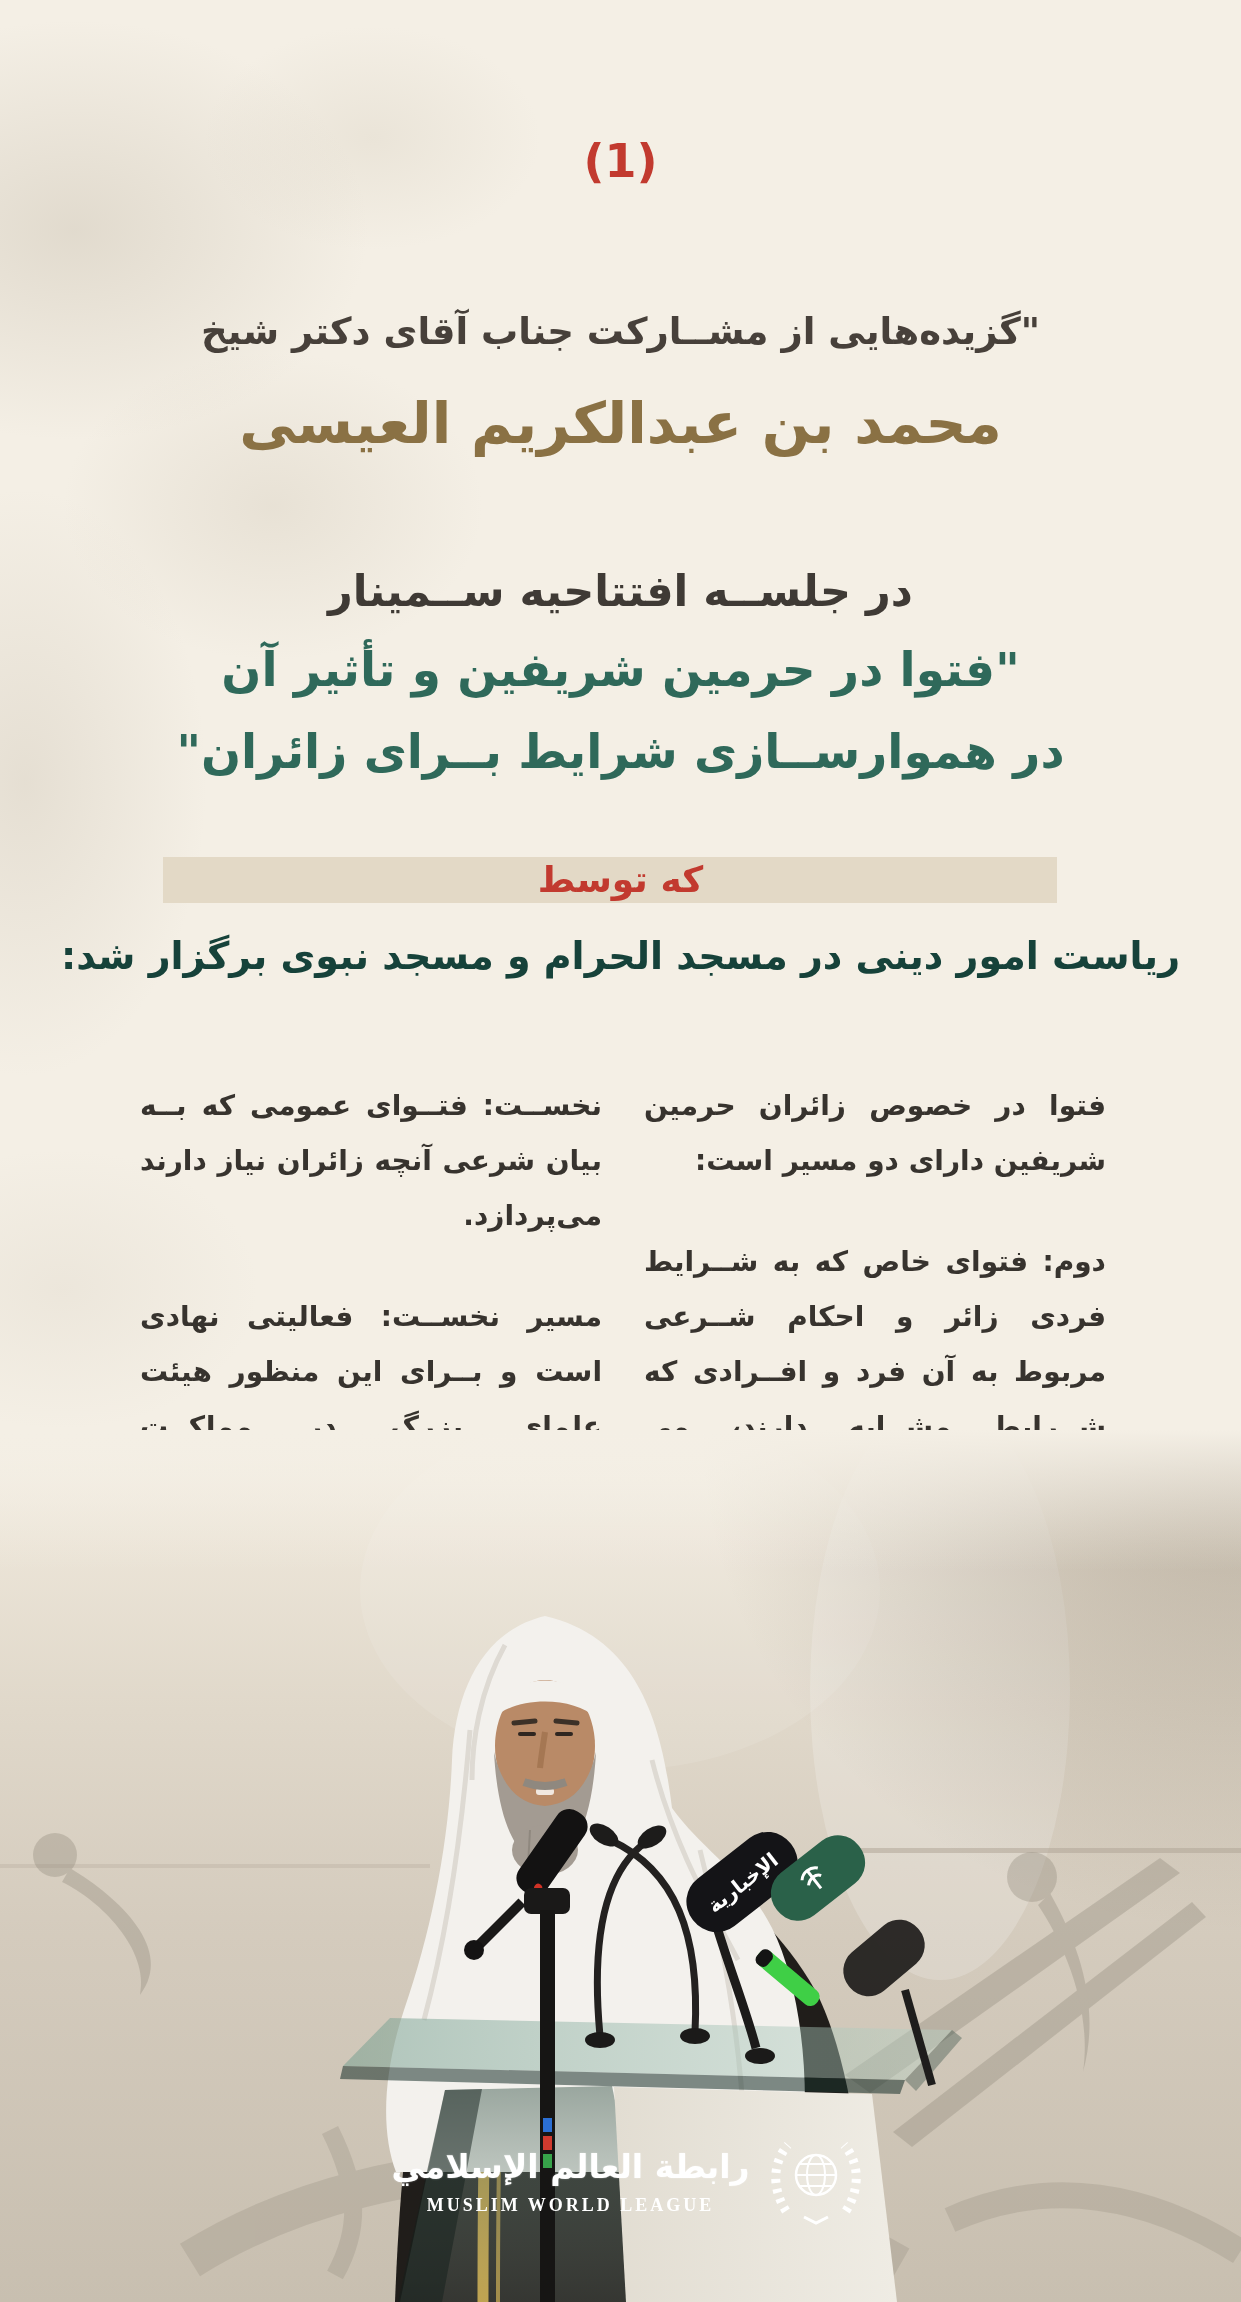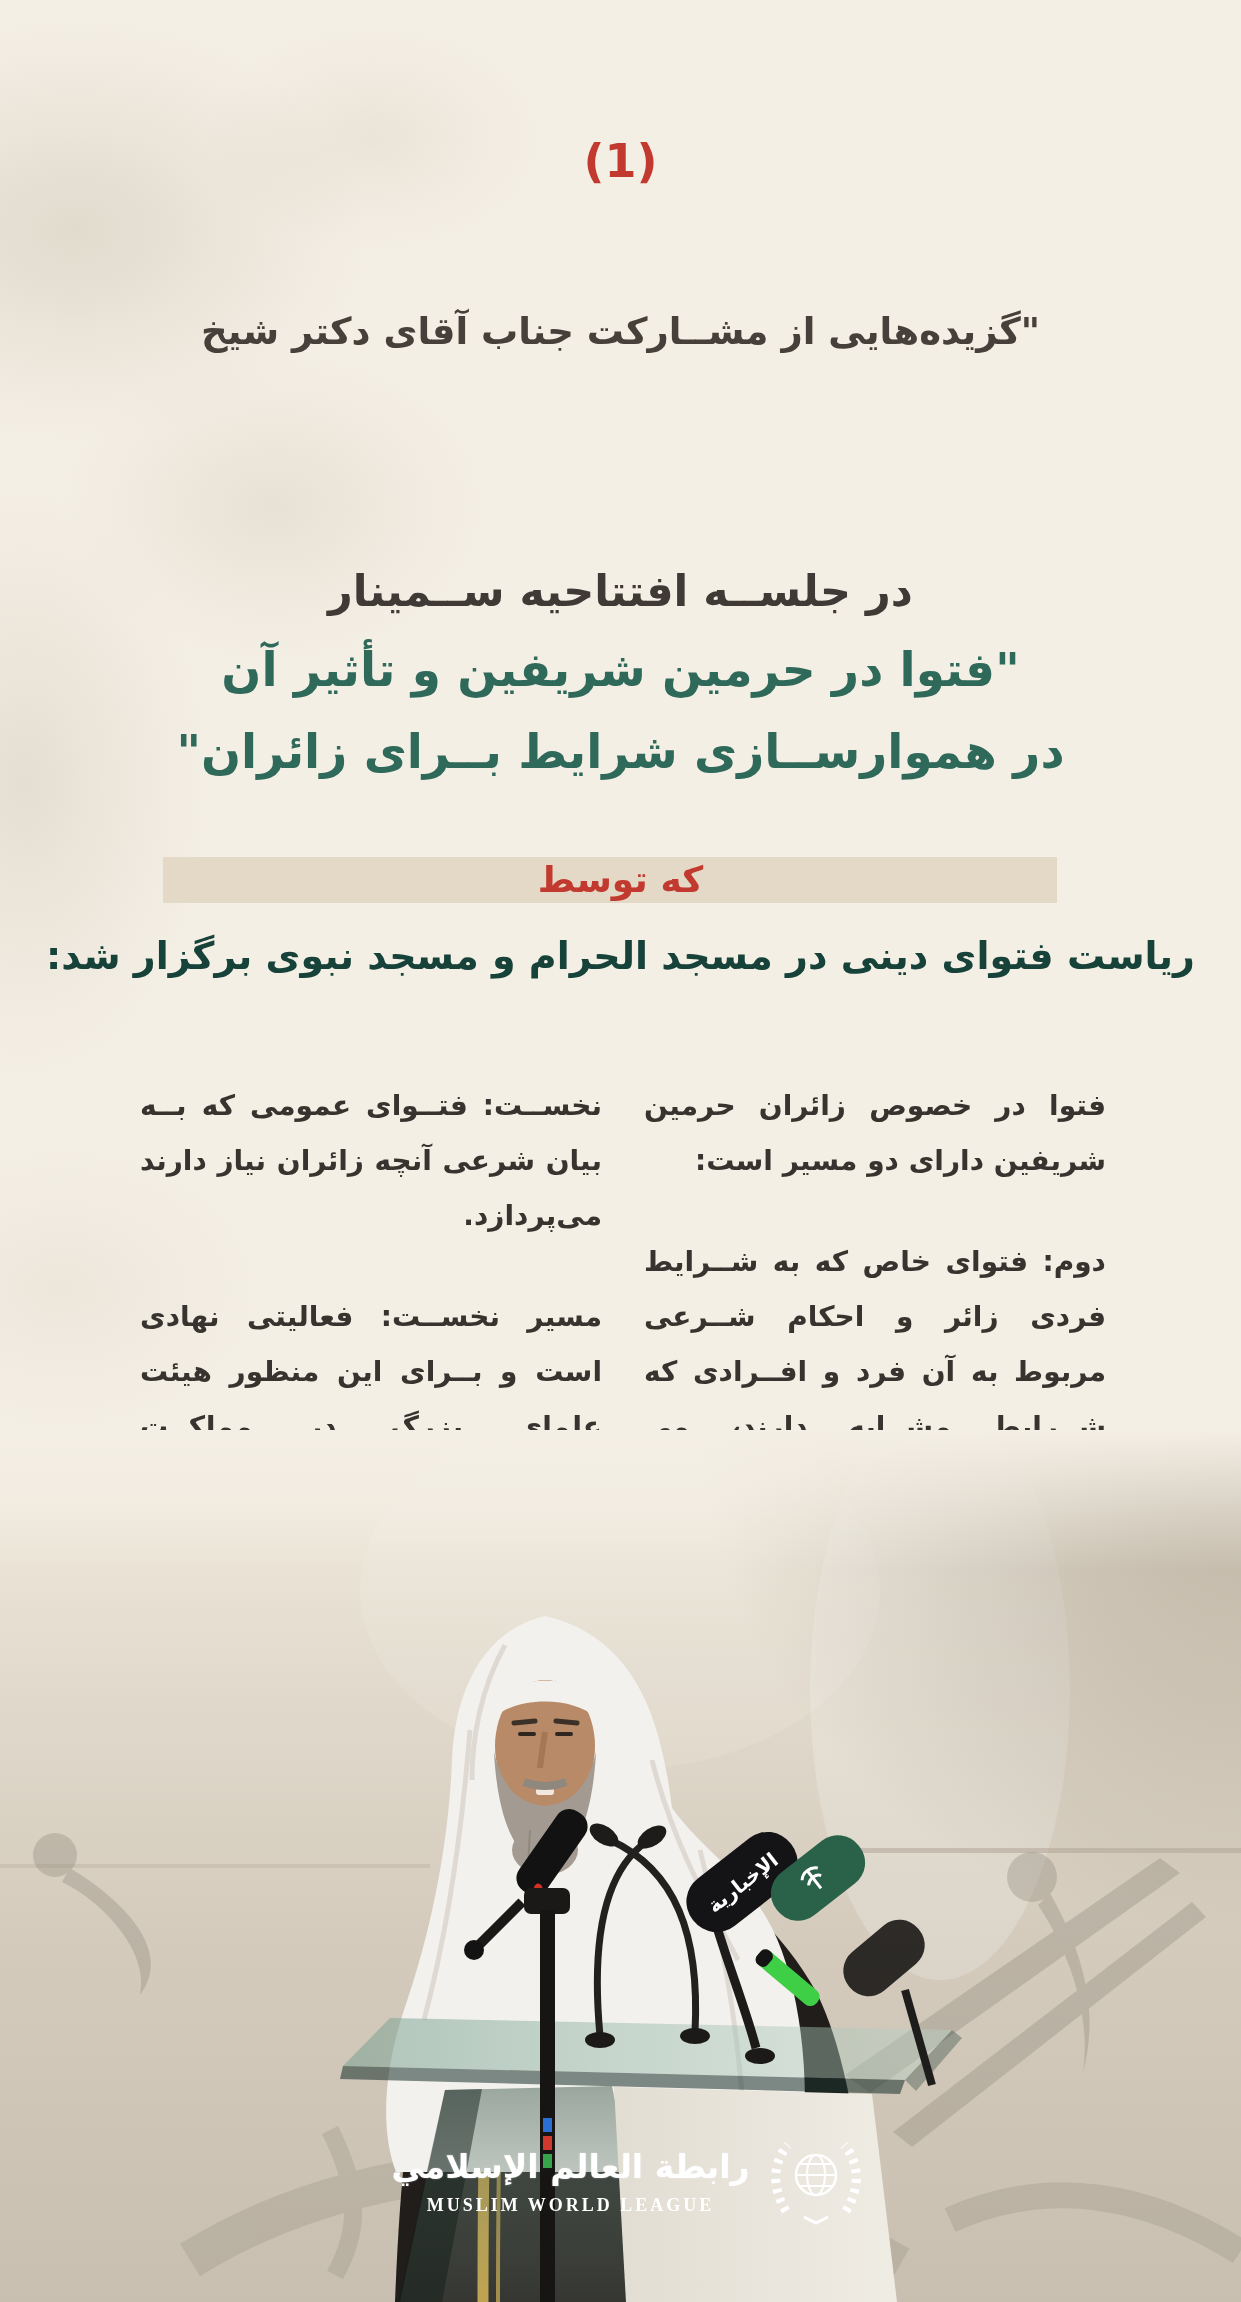--- a/index.html
+++ b/index.html
@@ -52,27 +52,28 @@
   .mwl-english{font-family:"Liberation Serif",serif;font-size:18px;font-weight:bold;letter-spacing:3px;}
 </style>
 </head>
 <body>
 
 <div class="poster">
 
   <div class="centered page-number">(1)</div>
 
   <div class="centered intro-line">"گزیده‌هایی از مشــارکت جناب آقای دکتر شیخ</div>
+  <div class="centered speaker-name">محمد بن عبدالکریم العیسی</div>
   <div class="centered session-line">در جلســه افتتاحیه ســمینار</div>
   <div class="centered title-1">"فتوا در حرمین شریفین و تأثیر آن</div>
   <div class="centered title-2">در هموارســازی شرایط بــرای زائران"</div>
 
   <div class="band"></div>
   <div class="centered band-label">که توسط</div>
-  <div class="centered organizer-line">ریاست فتوای دینی در مسجد الحرام و مسجد نبوی برگزار شد:</div>
+  <div class="centered organizer-line">ریاست امور دینی در مسجد الحرام و مسجد نبوی برگزار شد:</div>
 
   <div class="col col-right">
     <p>فتوا در خصوص زائران حرمین شریفین دارای دو مسیر است:</p>
     <p>دوم: فتوای خاص که به شــرایط فردی زائر و احکام شــرعی مربوط به آن فرد و افــرادی که شــرایط مشــابه دارند، می پــردازد، زیــرا فتــاوا و احکام بر اســاس شرایط متفاوت است.</p>
   </div>
   <div class="col col-left">
     <p>نخســت: فتــوای عمومی که بــه بیان شرعی آنچه زائران نیاز دارند می‌پردازد.</p>
     <p>مسیر نخســت: فعالیتی نهادی است و بــرای این منظور هیئت علمای بزرگ در مملکــت عربســتان ســعودی و کمیته دائمی منشــعب از این هیئت تأســیس شده‌اند که به‌طور انحصاری در این زمینه فعالیت‌می کنند."</p>
   </div>
 

